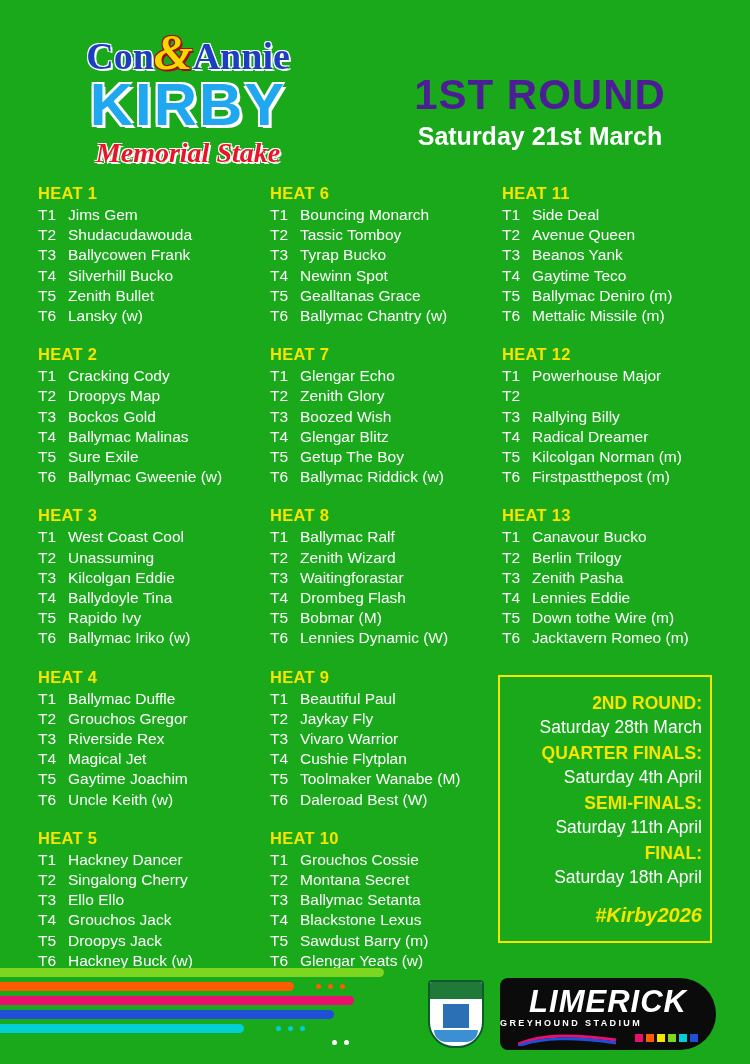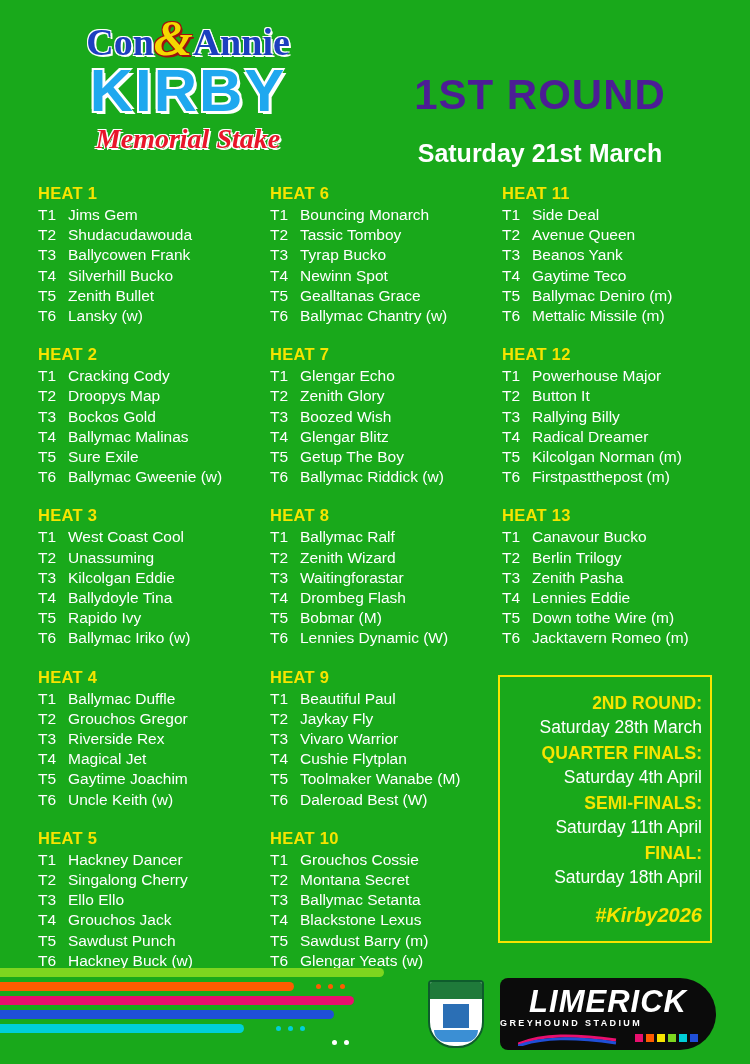--- a/index.html
+++ b/index.html
@@ -22,21 +22,21 @@
   }
 
   
   .header {
     position: relative;
     height: 170px;
   }
   .logo {
     position: absolute;
     left: 38px;
-    top: 18px;
+    top: 32px;
     width: 300px;
     text-align: center;
   }
   .logo-line1 {
     font-family: "Liberation Serif", serif;
     font-weight: bold;
     font-size: 38px;
     letter-spacing: 0px;
     line-height: 40px;
     color: #1c3fbf;
@@ -81,21 +81,21 @@
   .round-title {
     font-family: "Liberation Sans", sans-serif;
     font-weight: bold;
     font-size: 42px;
     line-height: 46px;
     letter-spacing: 1px;
     color: #4c1d95;
     white-space: nowrap;
   }
   .round-date {
-    margin-top: 21px;
+    margin-top: 4px;
     font-family: "Liberation Sans", sans-serif;
     font-weight: bold;
     font-size: 25px;
     line-height: 28px;
     color: #ffffff;
     white-space: nowrap;
   }
 
   
   .columns {
@@ -433,21 +433,21 @@
         <div class="trap-row">
             <span class="trap-num">T3</span>
             <span class="trap-name">Ello Ello</span>
           </div>
         <div class="trap-row">
             <span class="trap-num">T4</span>
             <span class="trap-name">Grouchos Jack</span>
           </div>
         <div class="trap-row">
             <span class="trap-num">T5</span>
-            <span class="trap-name">Sawdust Punch</span>
+            <span class="trap-name">Droopys Jack</span>
           </div>
         <div class="trap-row">
             <span class="trap-num">T6</span>
             <span class="trap-name">Hackney Buck (w)</span>
           </div>
       </div>
     </div>
 
     <div class="column">
       <div class="heat">
@@ -616,21 +616,20 @@
           </div>
       </div>
       <div class="heat">
         <div class="heat-title">HEAT 12</div>
         <div class="trap-row">
             <span class="trap-num">T1</span>
             <span class="trap-name">Powerhouse Major</span>
           </div>
         <div class="trap-row">
             <span class="trap-num">T2</span>
-            <span class="trap-name">Button It</span>
           </div>
         <div class="trap-row">
             <span class="trap-num">T3</span>
             <span class="trap-name">Rallying Billy</span>
           </div>
         <div class="trap-row">
             <span class="trap-num">T4</span>
             <span class="trap-name">Radical Dreamer</span>
           </div>
         <div class="trap-row">

